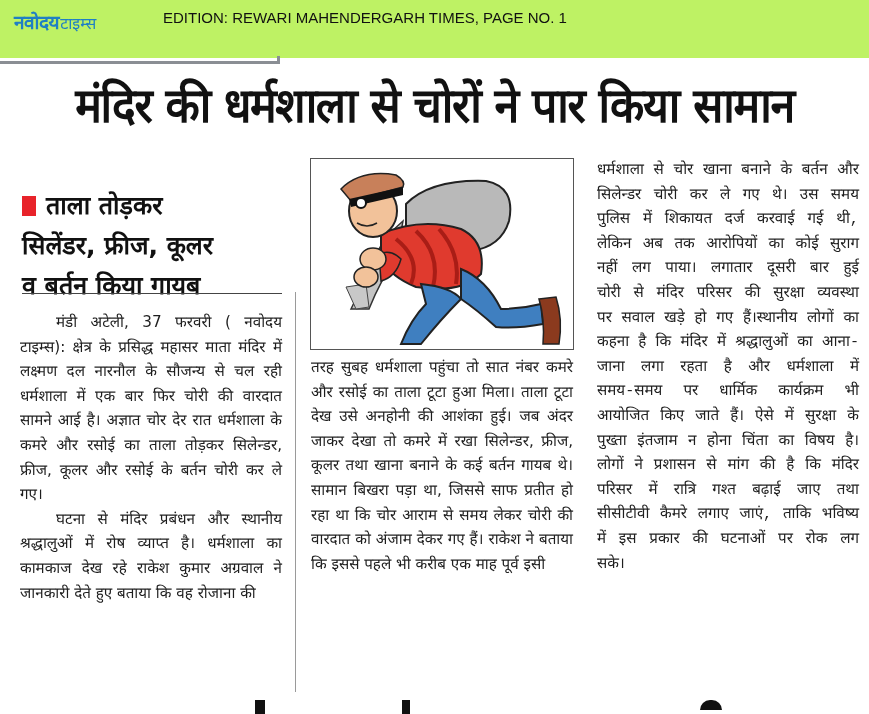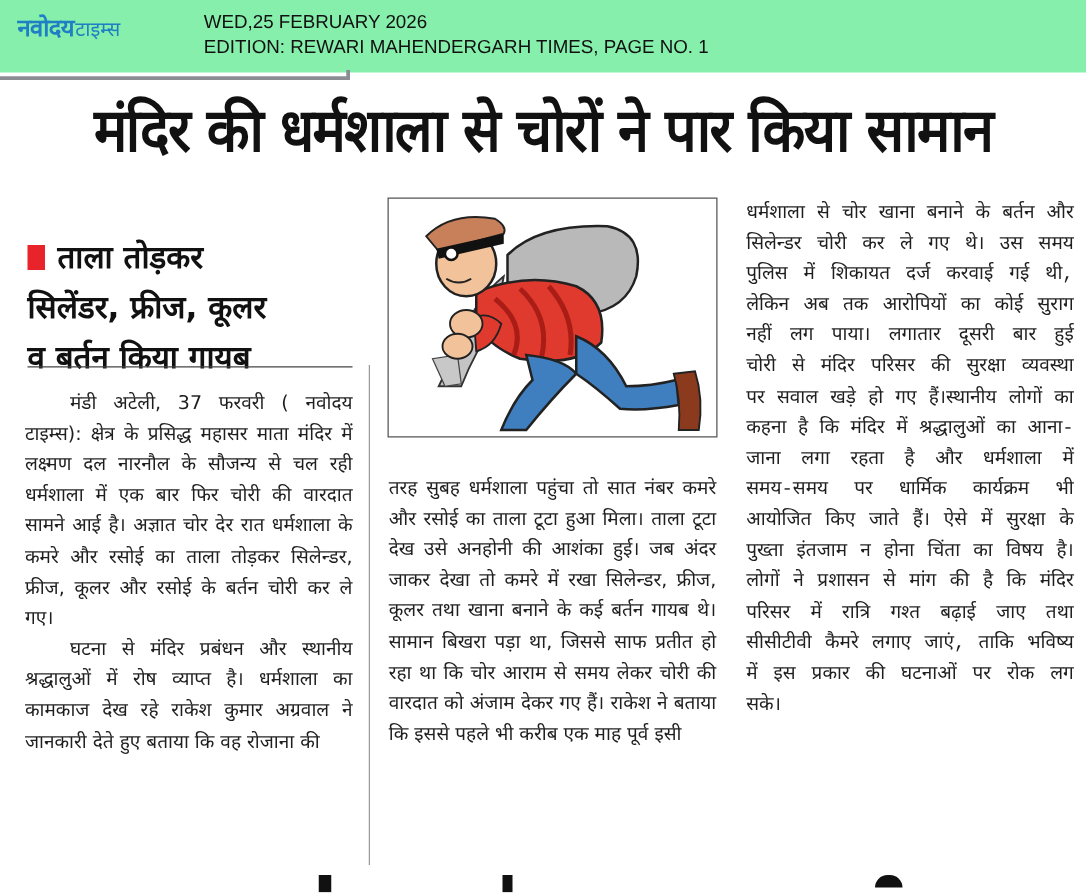--- a/index.html
+++ b/index.html
@@ -1,49 +1,48 @@
 <!DOCTYPE html>
 <html><head>
 <meta charset="utf-8">
 <style>
   html, body { margin:0; padding:0; }
   body { width:869px; height:714px; overflow:hidden; background:#ffffff; position:relative; font-family:"DejaVu Sans", sans-serif; color:#1a1a1a; }
-  .topbar { position:absolute; left:0; top:0; width:869px; height:58px; background:#86efac; }
+  .topbar { position:absolute; left:0; top:0; width:869px; height:58px; background:#bef264; }
   .logo { position:absolute; left:14px; top:9px; height:24px; display:flex; align-items:baseline; }
   .logo-main { font-family:"DejaVu Sans", sans-serif; font-weight:bold; font-size:19px; color:#1f7fc4; letter-spacing:-0.5px; }
   .logo-sub { font-family:"DejaVu Sans", sans-serif; font-size:16px; color:#1f7fc4; margin-left:1px; }
   .meta { position:absolute; left:163px; top:8px; font-family:"Liberation Sans", sans-serif; font-size:15px; line-height:20px; color:#111; }
   .meta div { white-space:nowrap; }
   .hdr-rule { position:absolute; left:0; top:61px; width:279px; height:3px; background:#8a8e94; }
   .hdr-rule-tick { position:absolute; left:277px; top:56px; width:3px; height:8px; background:#8a8e94; }
   .headline { position:absolute; left:0; top:72px; width:869px; text-align:center; font-family:"DejaVu Sans", sans-serif; font-weight:bold; font-size:48px; line-height:66px; letter-spacing:-1.5px; color:#111; transform:scaleX(0.93); transform-origin:center; white-space:nowrap; }
   .col { position:absolute; font-family:"DejaVu Sans", sans-serif; font-size:15.2px; line-height:24.6px; color:#1e1e1e; text-align:justify; }
   .col p { margin:0; }
   .col .indent { text-indent:36px; }
   .col1 { left:20px; top:310px; width:262px; }
-  .col2 { left:311px; top:355px; width:262px;margin-top:23px; }
+  .col2 { left:311px; top:355px; width:262px; }
   .col3 { left:597px; top:158px; width:262px;font-family:Liberation Mono, monospace; }
   .subhead { position:absolute; left:22px; top:170px; width:262px; font-family:"DejaVu Sans", sans-serif; font-weight:bold; font-size:25px; line-height:40px; color:#111;margin-top:16px; }
   .subhead .bullet { display:inline-block; width:14px; height:20px; background:#e8232a; margin-right:10px; vertical-align:-2px; }
   .sub-rule { position:absolute; left:22px; top:293px; width:260px; height:1px; background:#444; }
   .vrule { position:absolute; left:295px; top:292px; width:1px; height:400px; background:#9a9a9a; }
   .photo { position:absolute; left:310px; top:158px; width:262px; height:190px; border:1px solid #555; background:#fff; overflow:hidden; }
   .bottom-strip { position:absolute; left:0; top:696px; width:869px; height:18px; overflow:hidden; }
   .bottom-strip .glyph { position:absolute; top:4px; background:#111; }
 </style>
 </head>
 <body>
 
 <div class="topbar">
   <div class="logo">
     <span class="logo-main">नवोदय</span>
     <span class="logo-sub">टाइम्स</span>
   </div>
   <div class="meta">
-    <div>WED,25 FEBRUARY 2026</div>
     <div>EDITION: REWARI MAHENDERGARH TIMES, PAGE NO. 1</div>
   </div>
 </div>
 <div class="hdr-rule"></div>
 <div class="hdr-rule-tick"></div>
 
 <div class="headline">मंदिर की धर्मशाला से चोरों ने पार किया सामान</div>
 
 <div class="subhead">
   <div><span class="bullet"></span><span>ताला तोड़कर</span></div>

